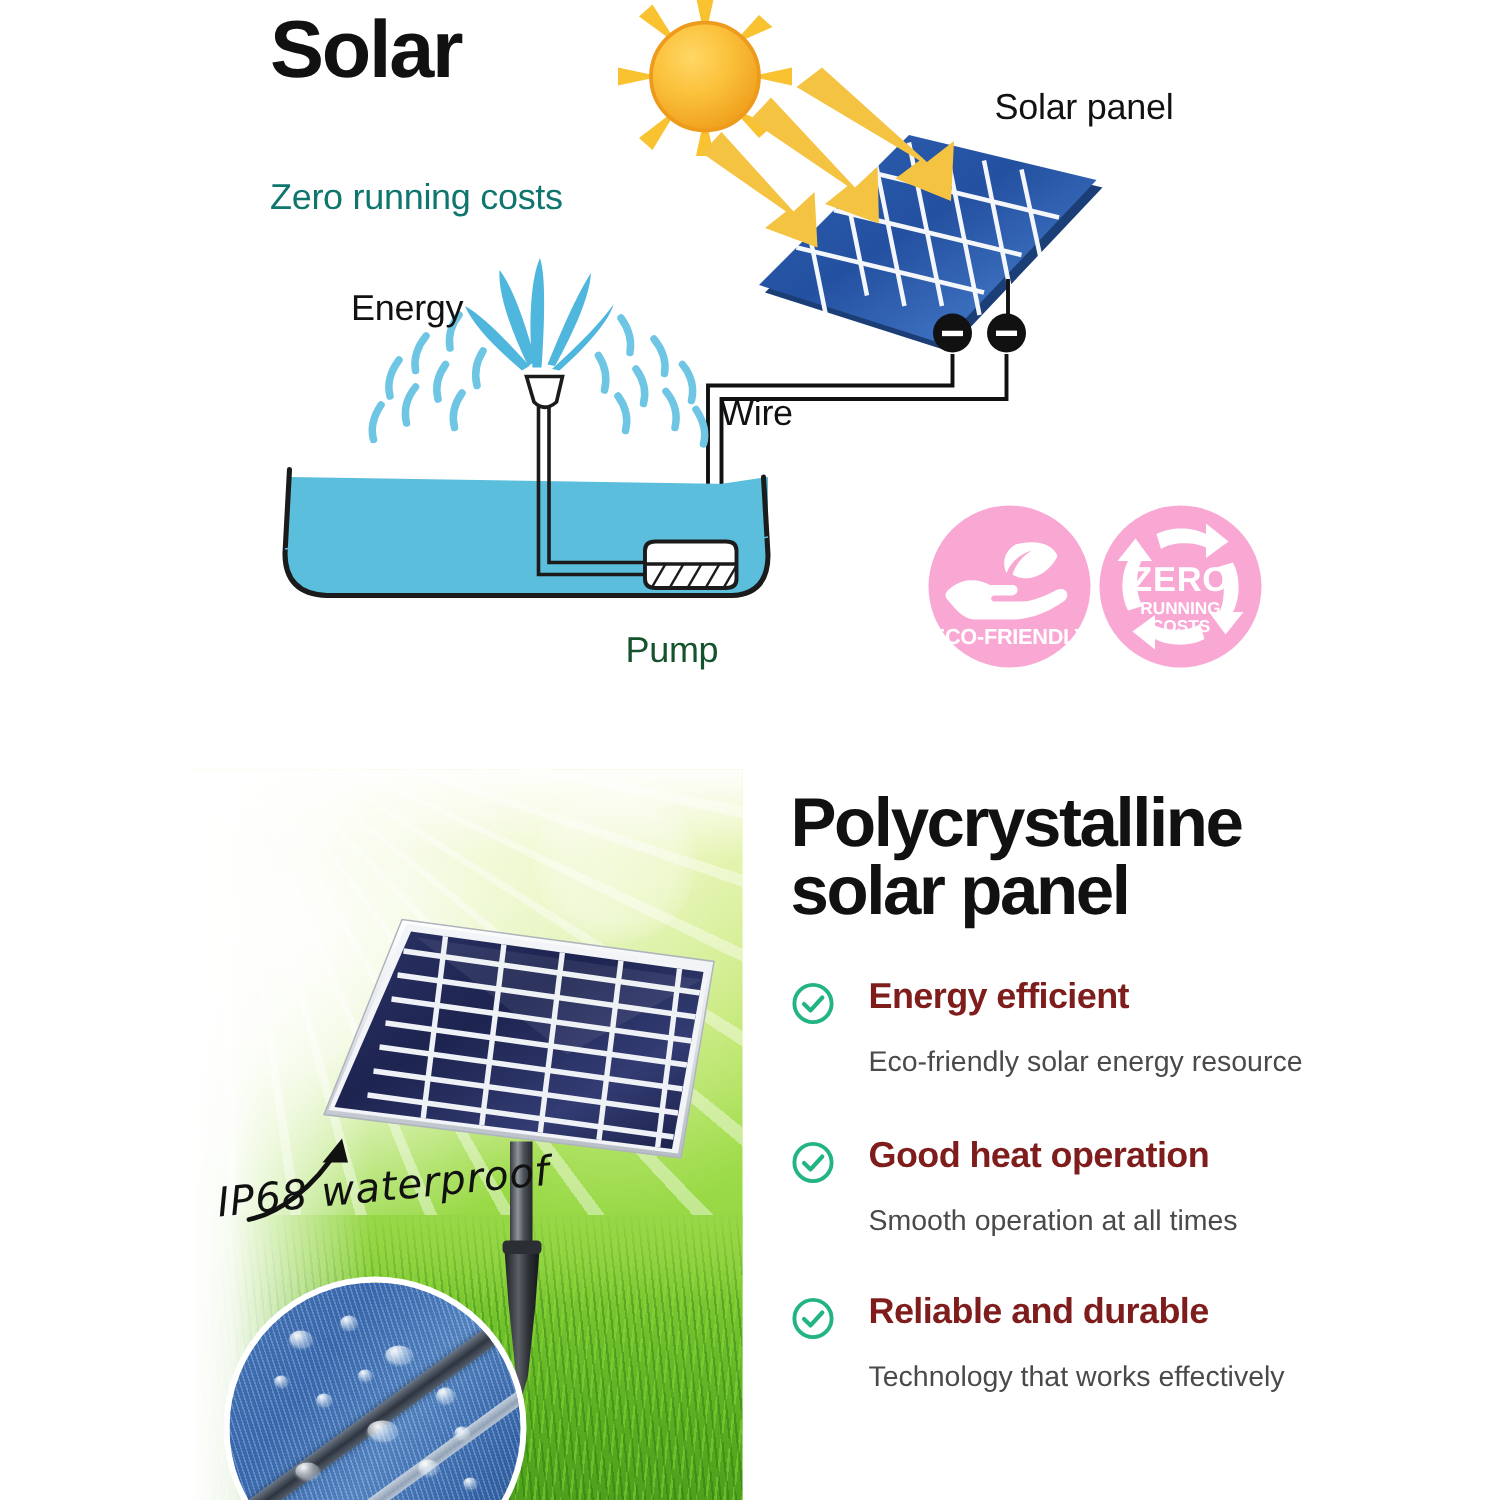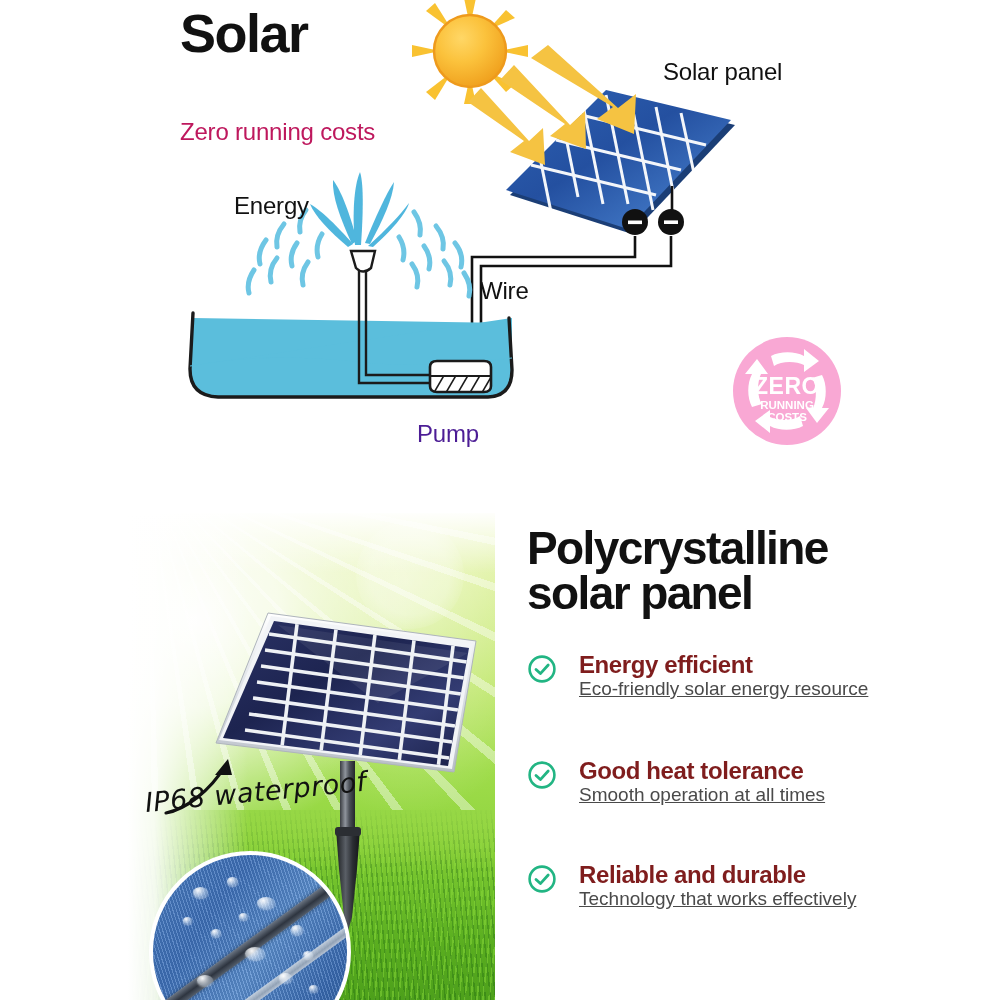--- a/index.html
+++ b/index.html
@@ -4,27 +4,27 @@
 <style>
   html,body{margin:0;padding:0;background:#fff;}
   body{width:1000px;height:1000px;font-family:"Liberation Sans",sans-serif;overflow:hidden;position:relative;}
   #page{position:relative;width:1000px;height:900px;background:#fff;}
 
   
   #top-section{position:absolute;left:0;top:0;width:1000px;height:490px;background:#fff;}
 
   .h-main{position:absolute;font-weight:bold;color:#111;letter-spacing:-1.5px;line-height:0.93;}
   #solar-heading{left:180px;top:8px;font-size:54px;width:330px;}
-  #zero-sub{position:absolute;left:180px;top:118px;font-size:24px;color:#be185d;letter-spacing:-0.2px;}
+  #zero-sub{position:absolute;left:180px;top:118px;font-size:24px;color:#0f766e;letter-spacing:-0.2px;}
 
   #sun-wrap{position:absolute;left:398px;top:-4px;width:180px;height:150px;}
   #panel-label{position:absolute;left:663px;top:58px;font-size:24px;color:#111;letter-spacing:-0.2px;}
   #tubing-label{position:absolute;left:234px;top:192px;font-size:24px;color:#111;letter-spacing:-0.2px;}
-  #wire-label{position:absolute;left:480px;top:262px;font-size:24px;color:#111;letter-spacing:-0.2px;margin-top:15px;}
-  #pump-label{position:absolute;left:417px;top:420px;font-size:24px;color:#4c1d95;letter-spacing:-0.2px;}
+  #wire-label{position:absolute;left:480px;top:262px;font-size:24px;color:#111;letter-spacing:-0.2px;}
+  #pump-label{position:absolute;left:417px;top:420px;font-size:24px;color:#14532d;letter-spacing:-0.2px;}
 
   #diagram-svg{position:absolute;left:0;top:0;width:1000px;height:490px;}
 
   
   .badge{position:absolute;width:108px;height:108px;border-radius:50%;background:#f9a8d4;}
   #badge-eco{left:619px;top:337px;}
   #badge-zero{left:733px;top:337px;}
   .badge svg{position:absolute;left:0;top:0;}
 
   
@@ -79,21 +79,21 @@
   
   #poly-heading{position:absolute;left:527px;top:36px;font-size:46px;font-weight:bold;color:#111;
     letter-spacing:-1.6px;line-height:0.97;width:420px;}
 
   .feature{position:absolute;left:527px;width:420px;}
   #feat-0{top:162px;}
   #feat-1{top:268px;}
   #feat-2{top:372px;}
   .feature .chk{position:absolute;left:0;top:2px;width:30px;height:30px;}
   .feature .ftitle{position:absolute;left:52px;top:-1px;font-size:24px;font-weight:bold;color:#7f1d1d;letter-spacing:-0.4px;white-space:nowrap;}
-  .feature .fdesc{position:absolute;left:52px;top:24px;font-size:19px;color:#4a4a4a;line-height:1.35;width:300px;text-decoration:underline;}
+  .feature .fdesc{position:absolute;left:52px;top:44px;font-size:19px;color:#4a4a4a;line-height:1.35;width:300px;}
 </style>
 </head>
 <body>
 
 <div id="page">
 
   <div id="top-section">
 
     <div id="solar-heading" class="h-main">
       <div>Solar</div>
@@ -222,20 +222,29 @@
         </g>
         <line x1="430" y1="376" x2="491" y2="376" stroke="#1b1b1b" stroke-width="2.2"></line>
       </g>
     </svg>
 
     <div id="panel-label">Solar panel</div>
     <div id="tubing-label">Energy</div>
     <div id="wire-label">Wire</div>
     <div id="pump-label">Pump</div>
 
+    <div class="badge" id="badge-eco">
+      <svg width="108" height="108" viewBox="0 0 108 108">
+        <g fill="#ffffff">
+          <path d="M58,26 C72,22 84,26 86,34 C79,47 66,52 56,46 C58,40 62,34 69,30 C61,32 55,38 52,45 C49,39 50,31 58,26 Z"></path>
+          <path d="M16,54 C24,48 34,49 41,53 L56,53 C60,53 61,59 56,60 L44,60 C41,60 41,64 44,64 L62,64 C70,64 78,60 86,56 C92,54 95,60 90,64 C80,71 68,76 56,76 L31,76 C26,76 22,73 18,69 L12,62 C10,59 13,56 16,54 Z"></path>
+        </g>
+        <text x="54" y="92" font-family="Liberation Sans, sans-serif" font-size="14.5" font-weight="bold" fill="#ffffff" text-anchor="middle" letter-spacing="-0.2">ECO-FRIENDLY</text>
+      </svg>
+    </div>
 
     <div class="badge" id="badge-zero">
       <svg width="108" height="108" viewBox="0 0 108 108">
         <g fill="#ffffff">
           <path d="M38,19 C47,14 62,14 71,19 L71,12 L86,24 L71,35 L71,28 C63,24 48,24 41,29 Z"></path>
           <path d="M89,38 C94,47 94,62 89,71 L96,71 L84,86 L73,71 L80,71 C84,63 84,48 79,41 Z"></path>
           <path d="M70,89 C61,94 46,94 37,89 L37,96 L22,84 L37,73 L37,80 C45,84 60,84 67,79 Z"></path>
           <path d="M19,70 C14,61 14,46 19,37 L12,37 L24,22 L35,37 L28,37 C24,45 24,60 29,67 Z"></path>
         </g>
         <text x="54" y="57" font-family="Liberation Sans, sans-serif" font-size="23" font-weight="bold" fill="#ffffff" text-anchor="middle" letter-spacing="0.5">ZERO</text>
@@ -359,21 +368,21 @@
       <div class="fdesc">Eco-friendly solar energy resource</div>
     </div>
 
     <div class="feature" id="feat-1">
       <span class="chk">
         <svg width="30" height="30" viewBox="0 0 30 30">
           <circle cx="15" cy="15" r="12.4" fill="none" stroke="#22B583" stroke-width="2.6"></circle>
           <polyline points="9,15.4 13.4,19.6 21.2,11" fill="none" stroke="#22B583" stroke-width="2.8" stroke-linecap="round" stroke-linejoin="round"></polyline>
         </svg>
       </span>
-      <div class="ftitle">Good heat tolerance</div>
+      <div class="ftitle">Good heat operation</div>
       <div class="fdesc">Smooth operation at all times</div>
     </div>
 
     <div class="feature" id="feat-2">
       <span class="chk">
         <svg width="30" height="30" viewBox="0 0 30 30">
           <circle cx="15" cy="15" r="12.4" fill="none" stroke="#22B583" stroke-width="2.6"></circle>
           <polyline points="9,15.4 13.4,19.6 21.2,11" fill="none" stroke="#22B583" stroke-width="2.8" stroke-linecap="round" stroke-linejoin="round"></polyline>
         </svg>
       </span>

